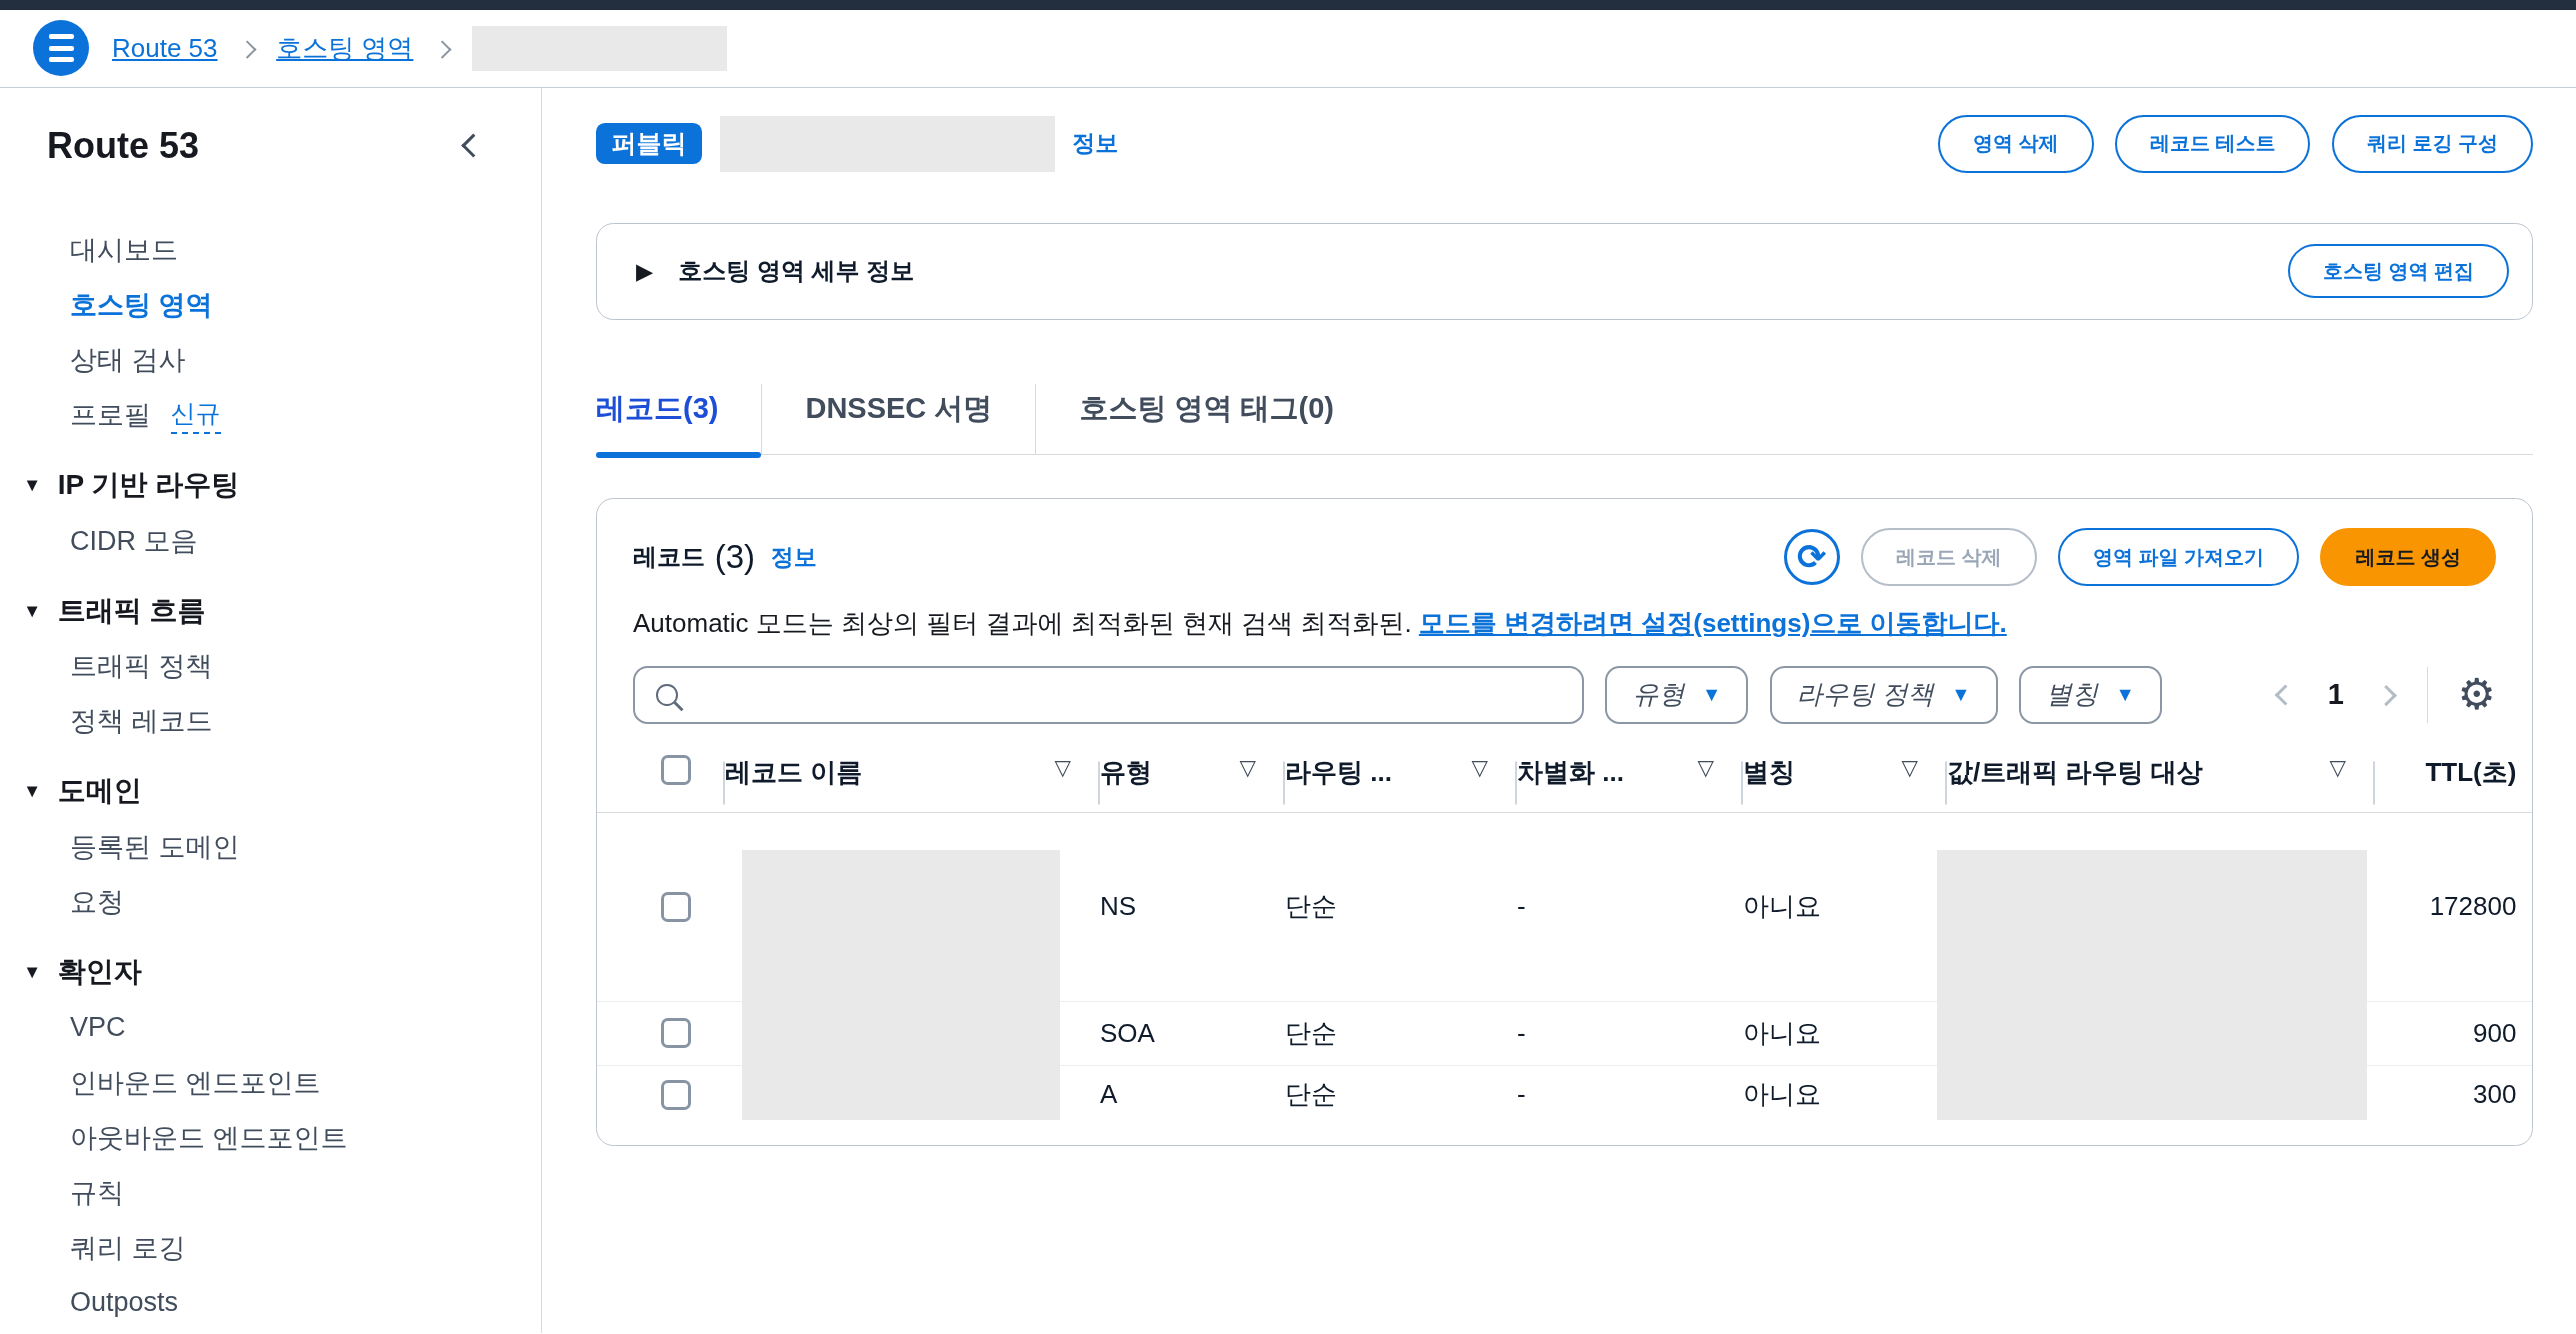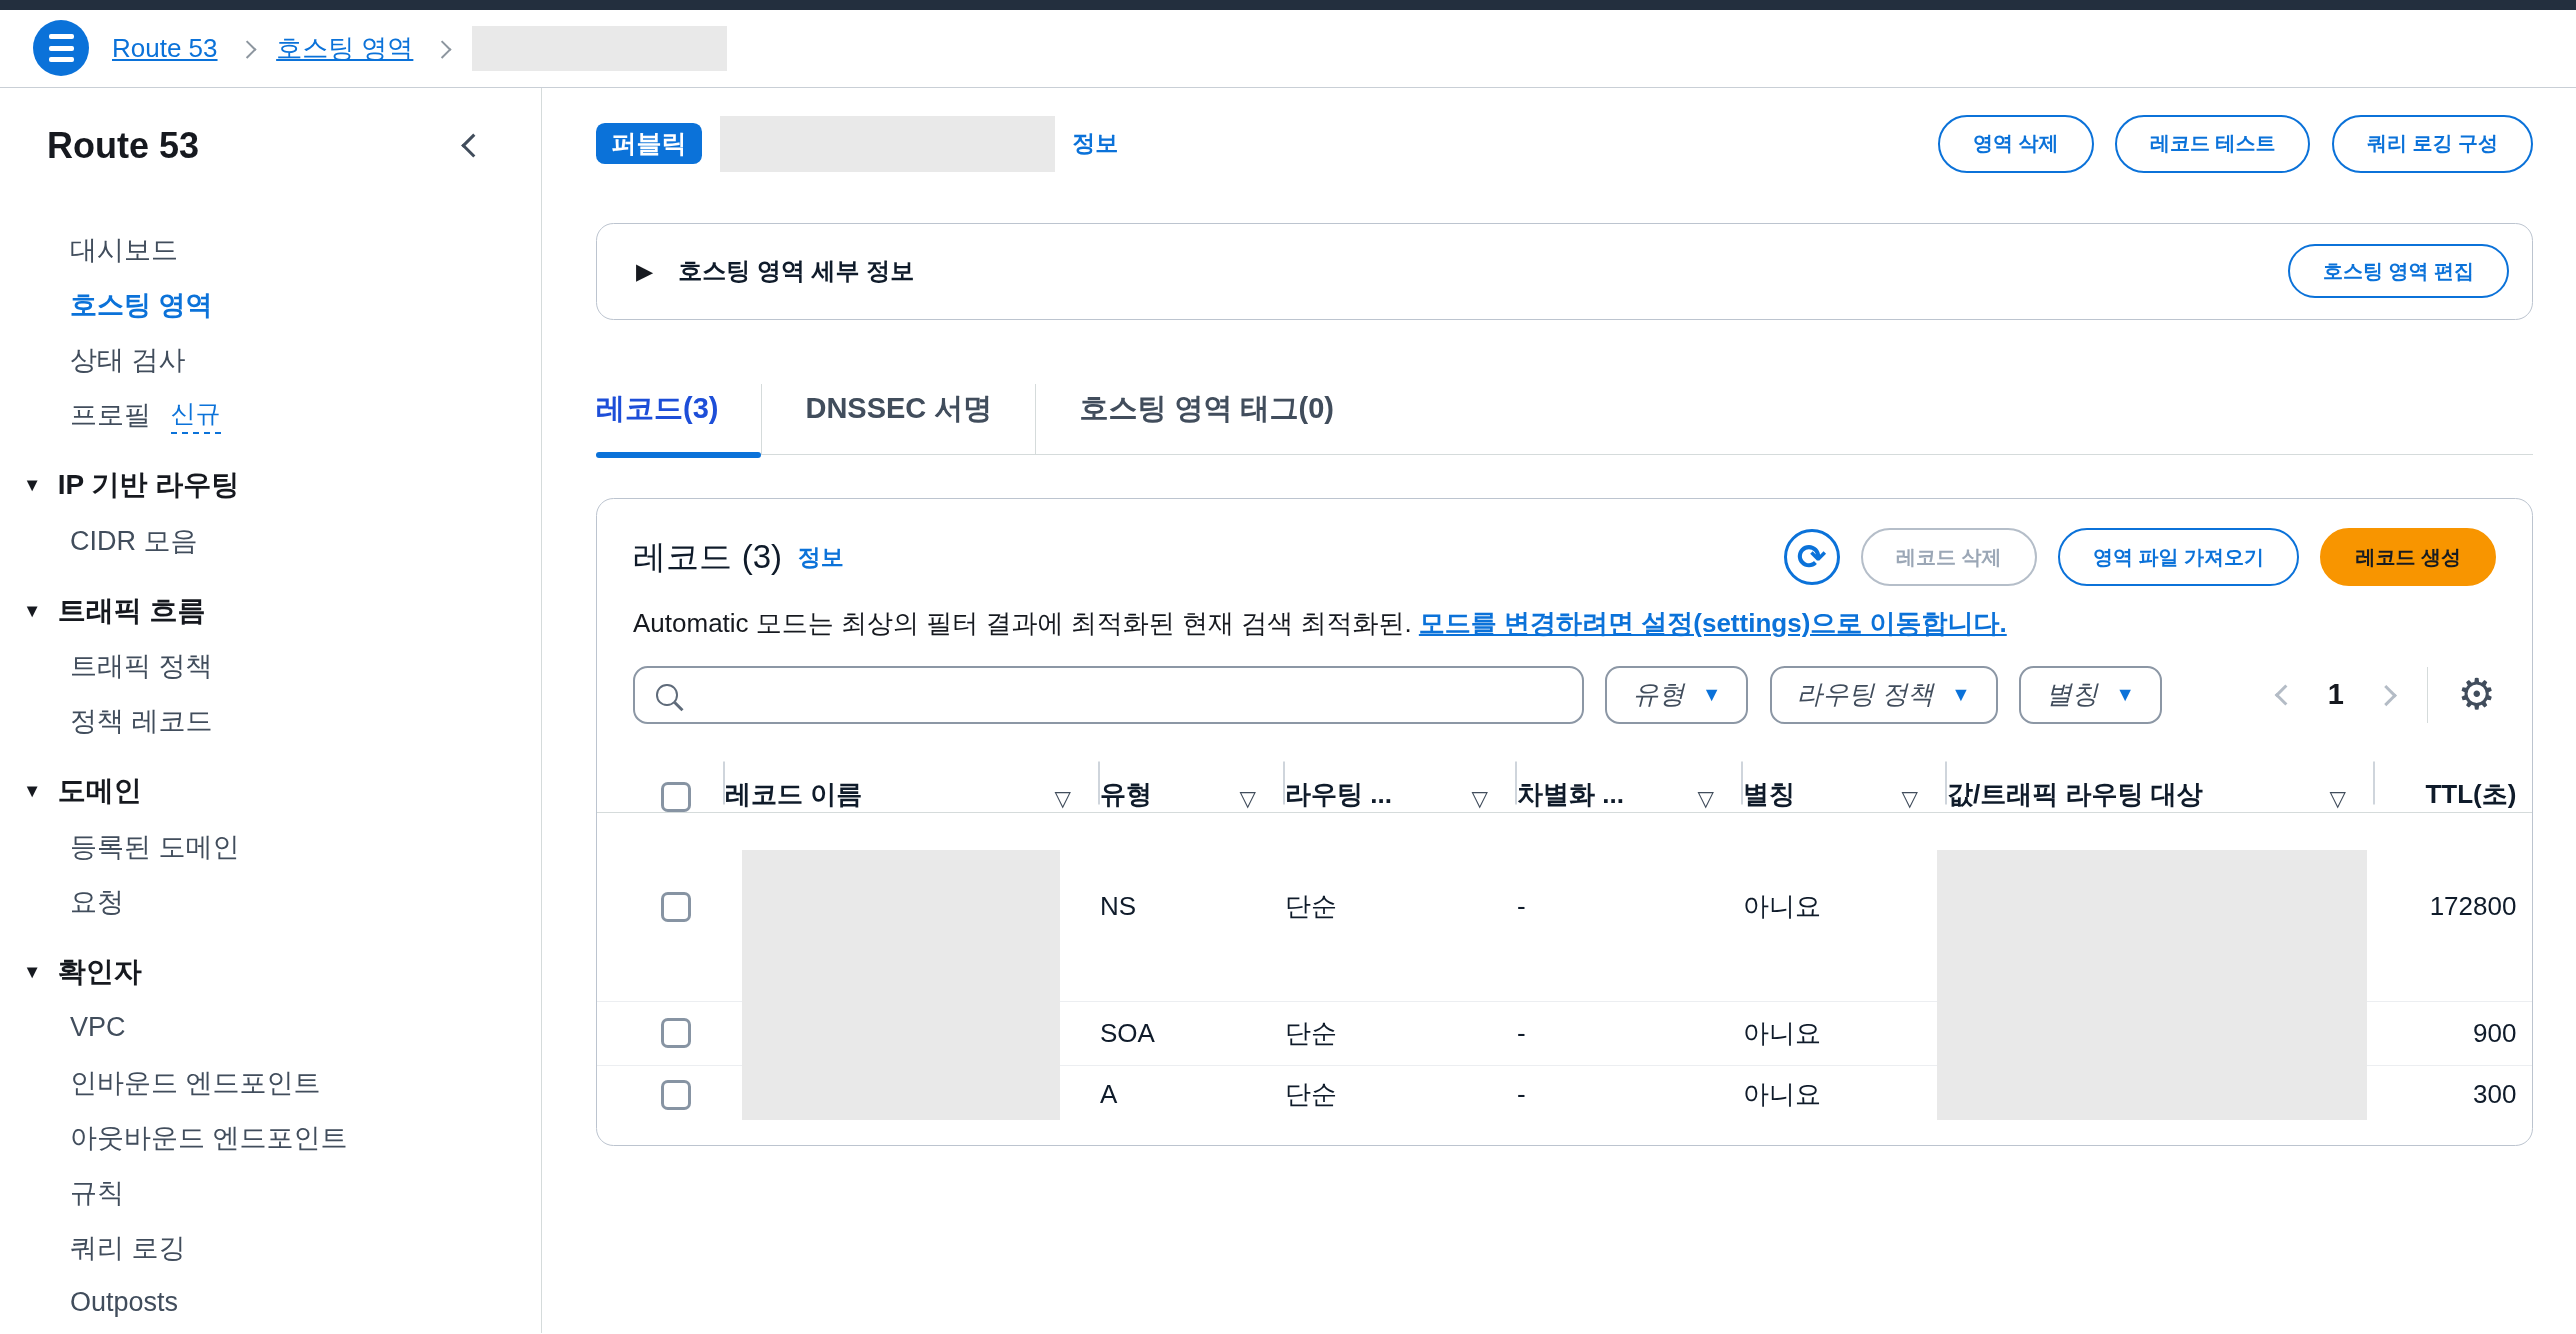--- a/index.html
+++ b/index.html
@@ -62,21 +62,21 @@
   .tab + .tab { border-left:1.9px solid #d5dbdb; }
   .tab.active { color:#1d4ed8; }
   .tab.active::after { content:""; position:absolute; left:0; right:0; bottom:-3.9px; height:6.8px;
     background:#0b72d9; border-radius:3.9px; }
 
   
   .records-card { margin-top:43px; border:1.9px solid #bcc4cf; border-radius:17.5px; background:#fff;
     padding:29px 0 21.4px 0; }
   .rc-pad { padding:0 36px; }
   .rec-head { display:flex; align-items:center; }
-  .rec-title { font-size:33px; font-weight:normal; }
+  .rec-title { font-size:24px; font-weight:bold; }
   .rec-count { font-size:33px; font-weight:normal; margin-left:9.7px; }
   .rec-info { color:#0b72d9; font-size:23px; font-weight:bold; margin-left:15.6px; cursor:pointer; }
   .rec-actions { margin-left:auto; display:flex; align-items:center; gap:21.4px; }
   .refresh-btn { width:56px; height:56px; border:3.9px solid #0b72d9; border-radius:50%; color:#0b72d9;
     display:flex; align-items:center; justify-content:center; font-size:35px; font-weight:bold; cursor:pointer; background:#fff; }
   .rec-desc { margin-top:19.5px; font-size:26px; color:#16191f; }
   .rec-desc a { color:#0b72d9; text-decoration:underline; cursor:pointer;font-weight:bold; }
 
   
   .filter-row { margin-top:25px; display:flex; align-items:center; }
@@ -96,21 +96,21 @@
   .pg-prev { transform:rotate(-135deg); }
   .pg-next { transform:rotate(45deg); }
   .pg-num { font-size:29px; font-weight:bold; color:#16191f; margin:0 35px; }
   .vdiv { width:1.9px; height:56px; background:#d5dbdb; margin:0 29px 0 33px; }
   .gear { font-size:43px; color:#414d5c; cursor:pointer; line-height:1; }
 
   
   .tbl { margin-top:31px; }
   .tr { display:grid; grid-template-columns:128px 375px 185px 232px 226px 204px 428px 157px; align-items:center; }
   .thead { height:58px; border-bottom:1.9px solid #d5dbdb; font-weight:bold; font-size:26px; }
-  .th { display:flex; align-items:flex-end; position:relative; height:100%; }
+  .th { display:flex; align-items:flex-start; position:relative; height:100%; }
   .th .sort { margin-left:auto; margin-right:29px; font-size:21.4px; color:#414d5c; font-weight:normal; cursor:pointer; }
   .th:not(.no-div)::after { content:""; position:absolute; right:0; top:50%; transform:translateY(-50%);
     width:1.9px; height:43px; background:#cfd5dc; }
   .th-check { padding-left:64px; }
   .th-ttl { justify-content:flex-end; padding-right:15.6px; }
   .cb { width:30px; height:30px; border:3.9px solid #8794a3; border-radius:6.8px; background:#fff; cursor:pointer; flex:none; }
   .tbody { position:relative; }
   .row { font-size:26px; }
   .row .cell { display:flex; align-items:center; height:100%; }
   .row .c-check { padding-left:64px; }

